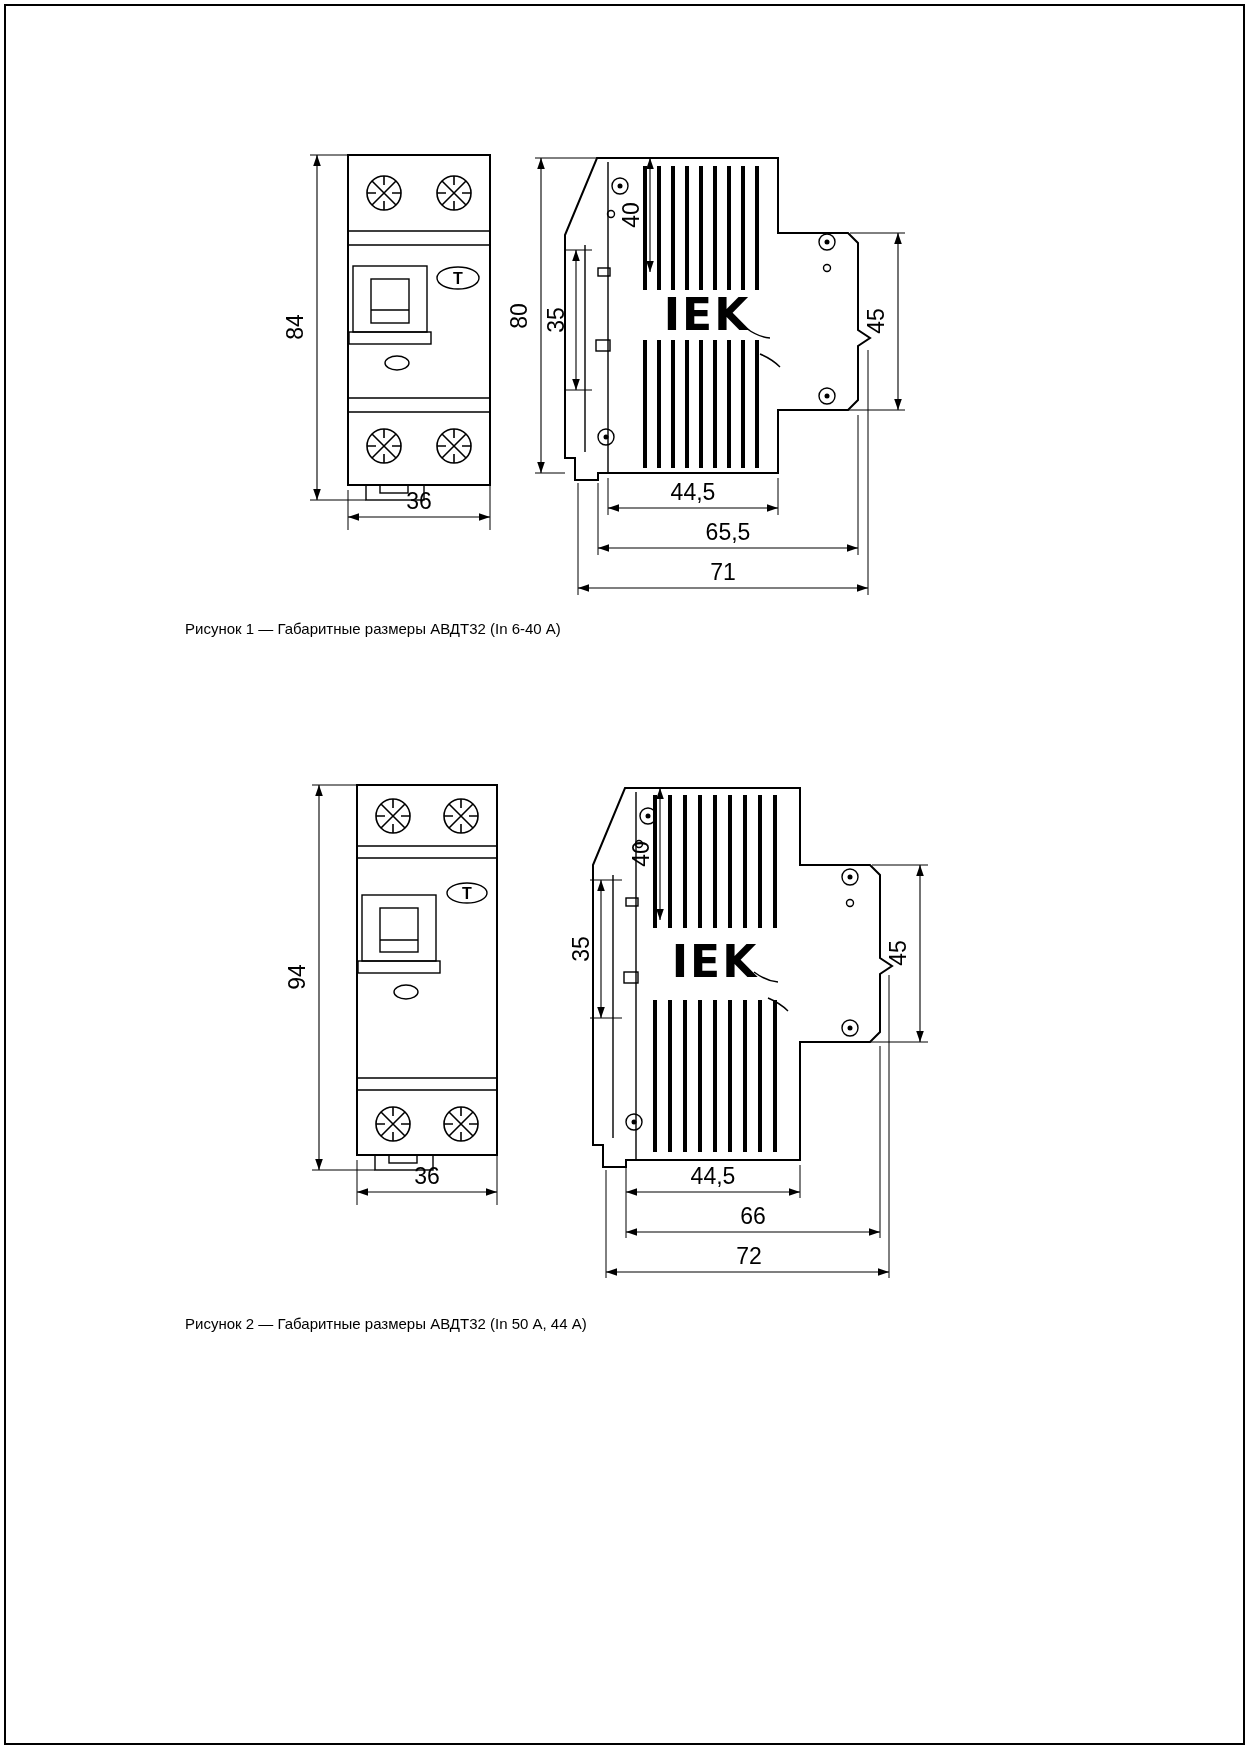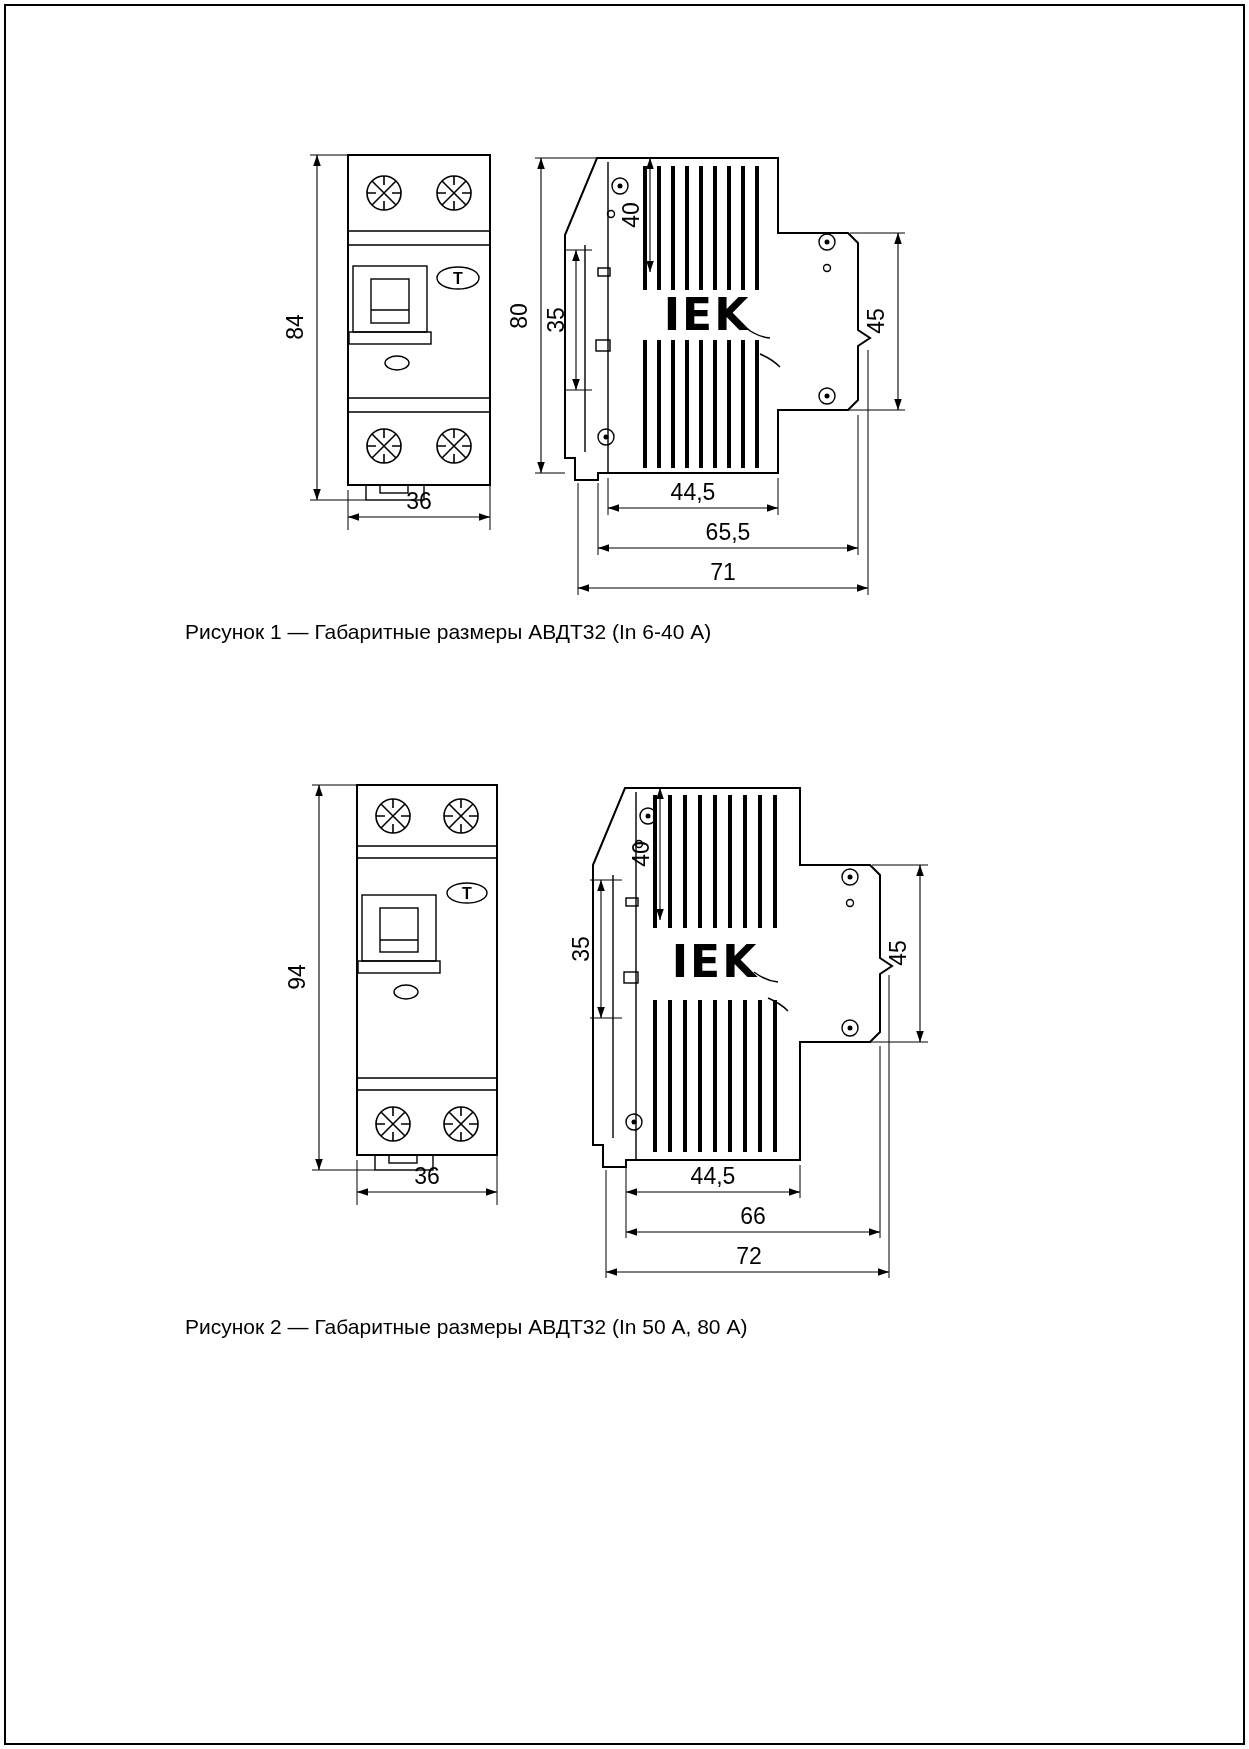--- a/index.html
+++ b/index.html
@@ -11,21 +11,21 @@
   .frame{position:absolute;inset:4px;border:2px solid #000;pointer-events:none;}
   svg{position:absolute;top:0;left:0;}
   .ol{fill:none;stroke:#000;stroke-width:2;}
   .tl{fill:none;stroke:#000;stroke-width:1.4;}
   .slots{fill:none;stroke:#000;stroke-width:4;}
   .dim{stroke:#000;stroke-width:1.1;fill:none;}
   .ext{stroke:#000;stroke-width:1;fill:none;}
   .dtxt{font-family:"Liberation Sans",sans-serif;font-size:23px;fill:#000;}
   .logo{font-family:"DejaVu Sans",sans-serif;font-size:44px;font-weight:bold;letter-spacing:2px;fill:#000;}
   .ttxt{font-family:"Liberation Sans",sans-serif;font-size:16px;font-weight:bold;fill:#000;}
-  .caption{position:absolute;left:185px;font-size:21px;color:#000;white-space:nowrap;}
+  .caption{position:absolute;left:185px;font-size:15px;color:#000;white-space:nowrap;}
 </style>
 </head>
 <body>
 
 <div class="frame"></div>
 
 <svg width="1249" height="1749" viewBox="0 0 1249 1749">
   <defs>
     <marker id="arr" markerWidth="12" markerHeight="10" refX="11" refY="5" orient="auto-start-reverse" markerUnits="userSpaceOnUse">
       <path d="M0,1.2 L11,5 L0,8.8 Z" fill="#000"></path>
@@ -172,13 +172,13 @@
       <text class="dtxt" x="713" y="1184" text-anchor="middle">44,5</text>
       <line class="dim" x1="626" y1="1232" x2="880" y2="1232" marker-start="url(#arr)" marker-end="url(#arr)"></line>
       <text class="dtxt" x="753" y="1224" text-anchor="middle">66</text>
       <line class="dim" x1="606" y1="1272" x2="889" y2="1272" marker-start="url(#arr)" marker-end="url(#arr)"></line>
       <text class="dtxt" x="749" y="1264" text-anchor="middle">72</text>
     </g>
   </g>
 </svg>
 
 <div class="caption" style="top:620px">Рисунок 1 — Габаритные размеры АВДТ32 (In 6-40 А)</div>
-<div class="caption" style="top:1315px">Рисунок 2 — Габаритные размеры АВДТ32 (In 50 А, 80 А)</div>
+<div class="caption" style="top:1315px">Рисунок 2 — Габаритные размеры АВДТ32 (In 50 А, 44 А)</div>
 
 </body></html>

